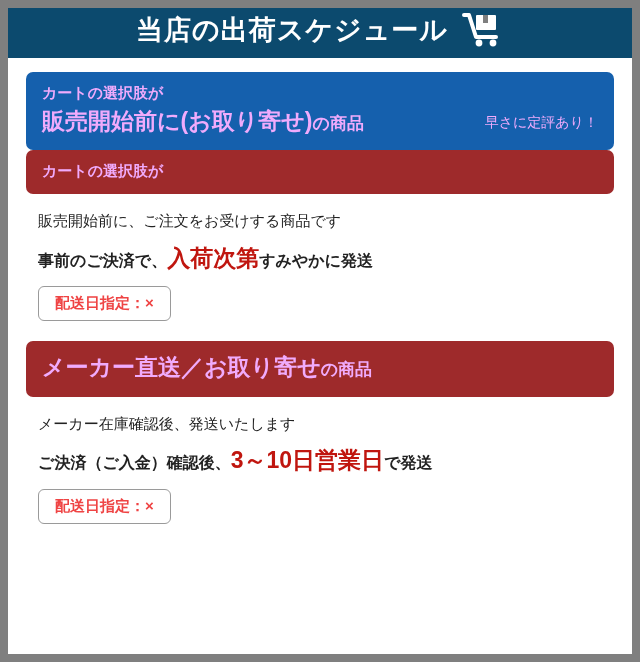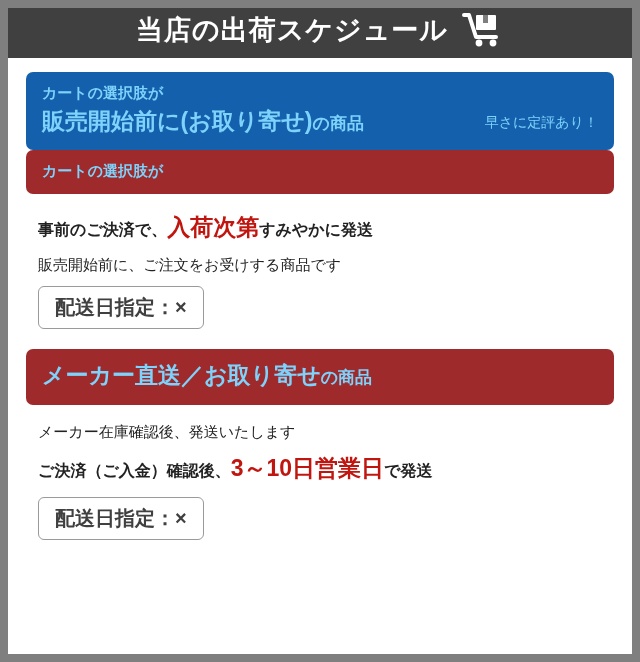--- a/index.html
+++ b/index.html
@@ -18,21 +18,21 @@
     height: 662px;
     box-sizing: border-box;
     background: #ffffff;
     border: 8px solid #7f7f7f;
     position: relative;
     overflow: hidden;
   }
   
   .header {
     height: 56px;
-    background: #404040;
+    background: #0c4a6e;
     display: flex;
     align-items: center;
     justify-content: center;
     gap: 14px;
     margin: -8px -8px 0 -8px;
     padding-top: 2px;
   }
   .header-title {
     color: #ffffff;
     font-size: 27px;
@@ -44,21 +44,21 @@
     width: 42px;
     height: 34px;
   }
   
   .content {
     padding: 14px 18px 10px 18px;
   }
   .band {
     border-radius: 7px;
     padding: 10px 16px 12px 16px;
-    color: #7dd3fc;
+    color: #f0abfc;
     position: relative;
     display: flex;
     align-items: flex-end;
     justify-content: space-between;
   }
   .band-blue { background: #1560ad; }
   .band-red  { background: #9e2a2b; }
   .band-left { display: flex; flex-direction: column; }
   .band-kicker {
     font-size: 15px;
@@ -112,23 +112,23 @@
   .note-small {
     font-size: 15px;
     font-weight: normal;
   }
   
   .chip {
     display: inline-block;
     border: 1px solid #9a9a9a;
     border-radius: 6px;
     padding: 7px 16px;
-    font-size: 20px;
-    font-weight: bold;
-    color: #404040;
+    font-size: 15px;
+    font-weight: bold;
+    color: #ef4444;
     background: #ffffff;
     margin-top: 6px;
   }
   .spacer-md { height: 14px; }
   .band-single {
     align-items: center;
   }
   .band-single .band-main { font-size: 23px; }
 </style>
 </head>
@@ -164,24 +164,24 @@
 
     <div class="band band-red">
       <div class="band-left">
         <div class="band-kicker">カートの選択肢が</div>
       </div>
       <div class="band-note"></div>
     </div>
 
     <div class="details tight">
       <div class="line">
+        <span class="note-small">販売開始前に、ご注文をお受けする商品です</span>
+      </div>
+      <div class="line">
         <span class="lbl">事前のご決済で、</span><span class="hl-red-lg">入荷次第</span><span class="sub-after">すみやかに発送</span>
-      </div>
-      <div class="line">
-        <span class="note-small">販売開始前に、ご注文をお受けする商品です</span>
       </div>
       <div class="chip">配送日指定：×</div>
     </div>
 
     <div class="spacer-md"></div>
 
     <div class="band band-red band-single">
       <div class="band-left">
         <div class="band-main">
           <span>メーカー直送／お取り寄せ</span><span class="small">の商品</span>

